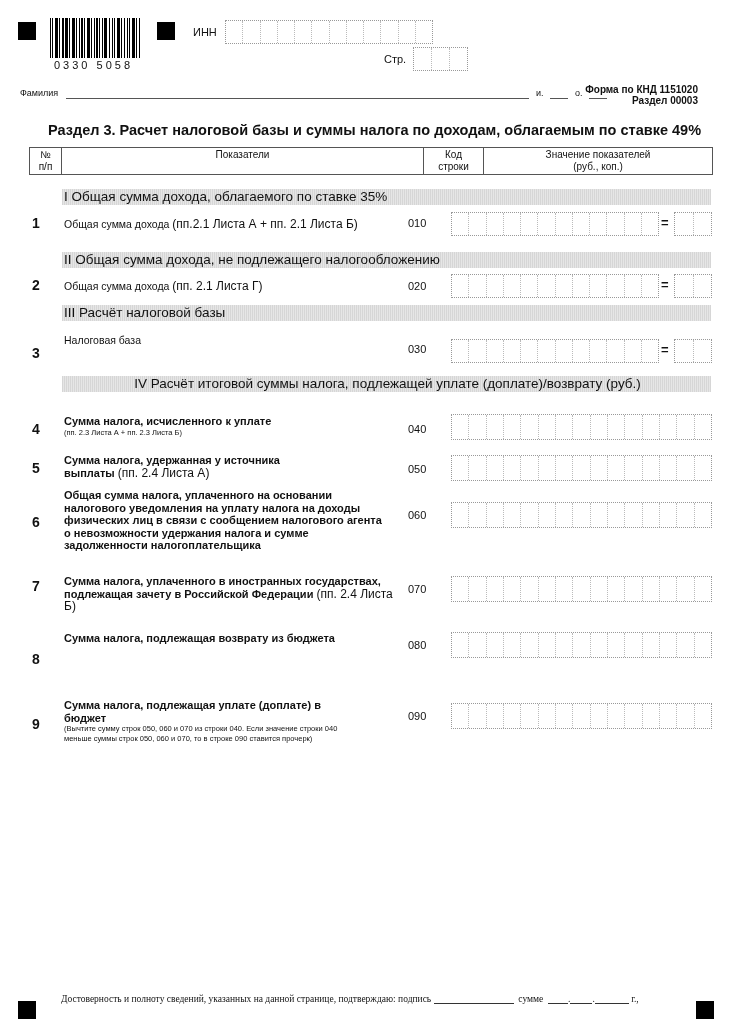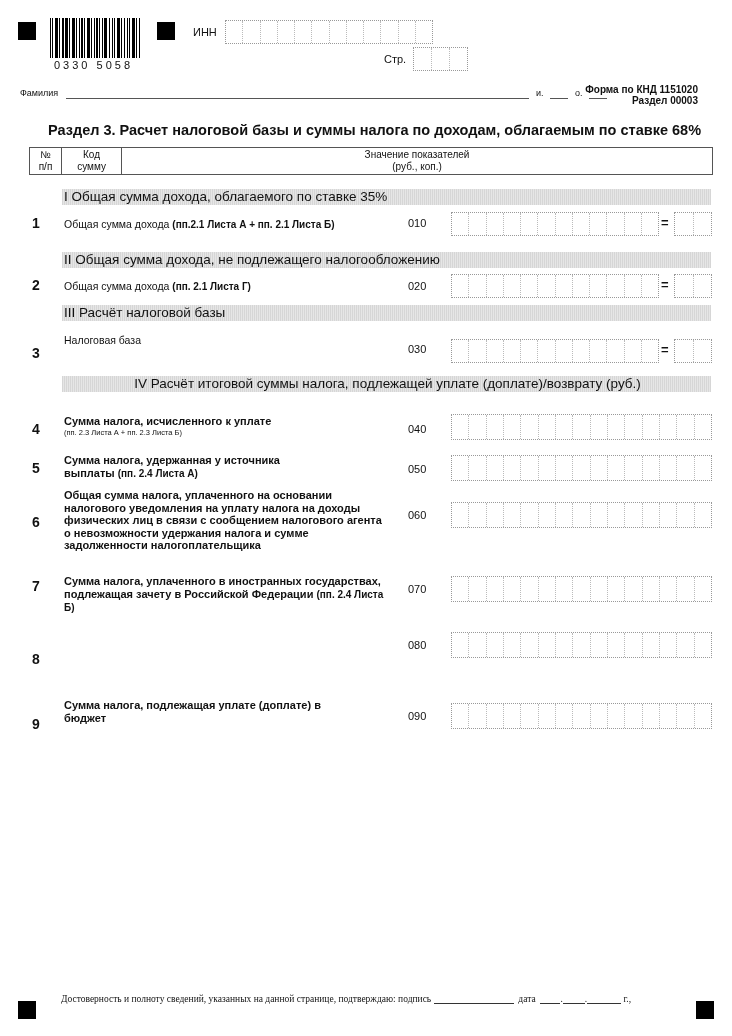--- a/index.html
+++ b/index.html
@@ -18,21 +18,21 @@
   .io-line { position:absolute; top:98px; border-bottom:1.5px solid #555; }
   .form-id { position:absolute; right:34px; top:84px; font-size:10px; font-weight:bold; text-align:right; line-height:11px; }
   .title { position:absolute; left:48px; top:122px; font-size:14.5px; font-weight:bold; }
   .thead { position:absolute; left:29px; top:147px; width:682px; height:26px; border:1px solid #555; display:flex; font-size:10px; text-align:center; line-height:12px; }
   .thead > div { border-right:1px solid #555; display:flex; flex-direction:column; align-items:center; justify-content:flex-start; padding-top:1px; box-sizing:border-box; }
   .thead > div:last-child { border-right:none; }
   .section { position:absolute; left:62px; width:649px; height:16px; background:repeating-linear-gradient(90deg,#d6d6d6 0 1px,#e6e6e6 1px 2px); font-size:13.5px; line-height:16px; padding-left:2px; box-sizing:border-box; }
   .rownum { position:absolute; left:32px; font-size:14px; font-weight:bold; }
   .rowtext { position:absolute; left:64px; width:330px; font-size:10.5px; line-height:12.5px; }
   .rowtext.bold { font-weight:bold; font-size:11px; }
-  .rowtext small { font-size:10px; font-weight:bold; }
+  .rowtext small { font-size:12px; font-weight:normal; }
   .note { font-size:7.5px; font-weight:normal; line-height:10px; display:block; }
   .code { position:absolute; left:408px; font-size:11px; }
   .eq { position:absolute; left:661px; font-size:13px; font-weight:bold; }
   .footer { position:absolute; left:61px; top:994px; font-family:"Liberation Serif", serif; font-size:9.5px; white-space:nowrap; }
   .footer .ln { display:inline-block; border-bottom:1px solid #333; vertical-align:bottom; height:8px; }
 </style>
 </head>
 <body>
 
 <div class="marker" style="left:18px;top:22px;"></div>
@@ -101,30 +101,33 @@
 <div class="surname-line"></div>
 <div class="abs" style="left:536px;top:88px;font-size:9px;">и.</div>
 <div class="io-line" style="left:550px;width:18px;"></div>
 <div class="abs" style="left:575px;top:88px;font-size:9px;">о.</div>
 <div class="io-line" style="left:589px;width:18px;"></div>
 <div class="form-id">
   <div>Форма по КНД 1151020</div>
   <div>Раздел 00003</div>
 </div>
 
-<div class="title">Раздел 3. Расчет налоговой базы и суммы налога по доходам, облагаемым по ставке 68%</div>
+<div class="title">Раздел 3. Расчет налоговой базы и суммы налога по доходам, облагаемым по ставке 49%</div>
 
 <div class="thead">
   <div style="width:32px;">
     <span>№</span>
     <span>п/п</span>
   </div>
+  <div style="width:362px;">
+    <span>Показатели</span>
+  </div>
   <div style="width:60px;">
     <span>Код</span>
-    <span>сумму</span>
+    <span>строки</span>
   </div>
   <div style="flex:1;">
     <span>Значение показателей</span>
     <span>(руб., коп.)</span>
   </div>
 </div>
 
 <div class="section" style="top:189px;">I Общая сумма дохода, облагаемого по ставке 35%</div>
 <div class="section" style="top:252px;">II Общая сумма дохода, не подлежащего налогообложению</div>
 <div class="section" style="top:305px;">III Расчёт налоговой базы</div>
@@ -277,42 +280,42 @@
     <div class="c" style="flex: 1 1 0%;"></div>
     <div class="c" style="flex: 1 1 0%;"></div>
     <div class="c" style="flex: 1 1 0%;"></div>
     <div class="c" style="flex: 1 1 0%;"></div>
     <div class="c" style="flex: 1 1 0%;"></div>
     <div class="c" style="flex: 1 1 0%;"></div>
     <div class="c" style="flex: 1 1 0%;"></div>
   </div>
 
 <div class="rownum" style="top:651px;">8</div>
-<div class="rowtext bold" style="top:632px;width:290px;"></div>
+<div class="rowtext bold" style="top:632px;width:290px;"><span>Сумма налога, подлежащая возврату из бюджета</span></div>
 <div class="code" style="top:639px;">080</div>
 <div class="cellbox full" style="left:451px;top:632px;width:259px;height:24px;">
     <div class="c" style="flex: 1 1 0%;"></div>
     <div class="c" style="flex: 1 1 0%;"></div>
     <div class="c" style="flex: 1 1 0%;"></div>
     <div class="c" style="flex: 1 1 0%;"></div>
     <div class="c" style="flex: 1 1 0%;"></div>
     <div class="c" style="flex: 1 1 0%;"></div>
     <div class="c" style="flex: 1 1 0%;"></div>
     <div class="c" style="flex: 1 1 0%;"></div>
     <div class="c" style="flex: 1 1 0%;"></div>
     <div class="c" style="flex: 1 1 0%;"></div>
     <div class="c" style="flex: 1 1 0%;"></div>
     <div class="c" style="flex: 1 1 0%;"></div>
     <div class="c" style="flex: 1 1 0%;"></div>
     <div class="c" style="flex: 1 1 0%;"></div>
     <div class="c" style="flex: 1 1 0%;"></div>
   </div>
 
 <div class="rownum" style="top:716px;">9</div>
-<div class="rowtext bold" style="top:699px;width:290px;"><span>Сумма налога, подлежащая уплате (доплате) в бюджет</span></div>
+<div class="rowtext bold" style="top:699px;width:290px;"><span>Сумма налога, подлежащая уплате (доплате) в бюджет</span><span class="note">(Вычтите сумму строк 050, 060 и 070 из строки 040. Если значение строки 040 меньше суммы строк 050, 060 и 070, то в строке 090 ставится прочерк)</span></div>
 <div class="code" style="top:710px;">090</div>
 <div class="cellbox full" style="left:451px;top:703px;width:259px;height:24px;">
     <div class="c" style="flex: 1 1 0%;"></div>
     <div class="c" style="flex: 1 1 0%;"></div>
     <div class="c" style="flex: 1 1 0%;"></div>
     <div class="c" style="flex: 1 1 0%;"></div>
     <div class="c" style="flex: 1 1 0%;"></div>
     <div class="c" style="flex: 1 1 0%;"></div>
     <div class="c" style="flex: 1 1 0%;"></div>
     <div class="c" style="flex: 1 1 0%;"></div>
@@ -321,16 +324,16 @@
     <div class="c" style="flex: 1 1 0%;"></div>
     <div class="c" style="flex: 1 1 0%;"></div>
     <div class="c" style="flex: 1 1 0%;"></div>
     <div class="c" style="flex: 1 1 0%;"></div>
     <div class="c" style="flex: 1 1 0%;"></div>
   </div>
 
 <div class="footer">
   <span>Достоверность и полноту сведений, указанных на данной странице, подтверждаю: подпись</span>
   <span class="ln" style="width:80px;"></span>
-  &nbsp;<span>дата</span>&nbsp;
+  &nbsp;<span>сумме</span>&nbsp;
   <span class="ln" style="width:20px;"></span>.<span class="ln" style="width:22px;"></span>.<span class="ln" style="width:34px;"></span>
   <span>г.,</span>
 </div>
 
 </body></html>

